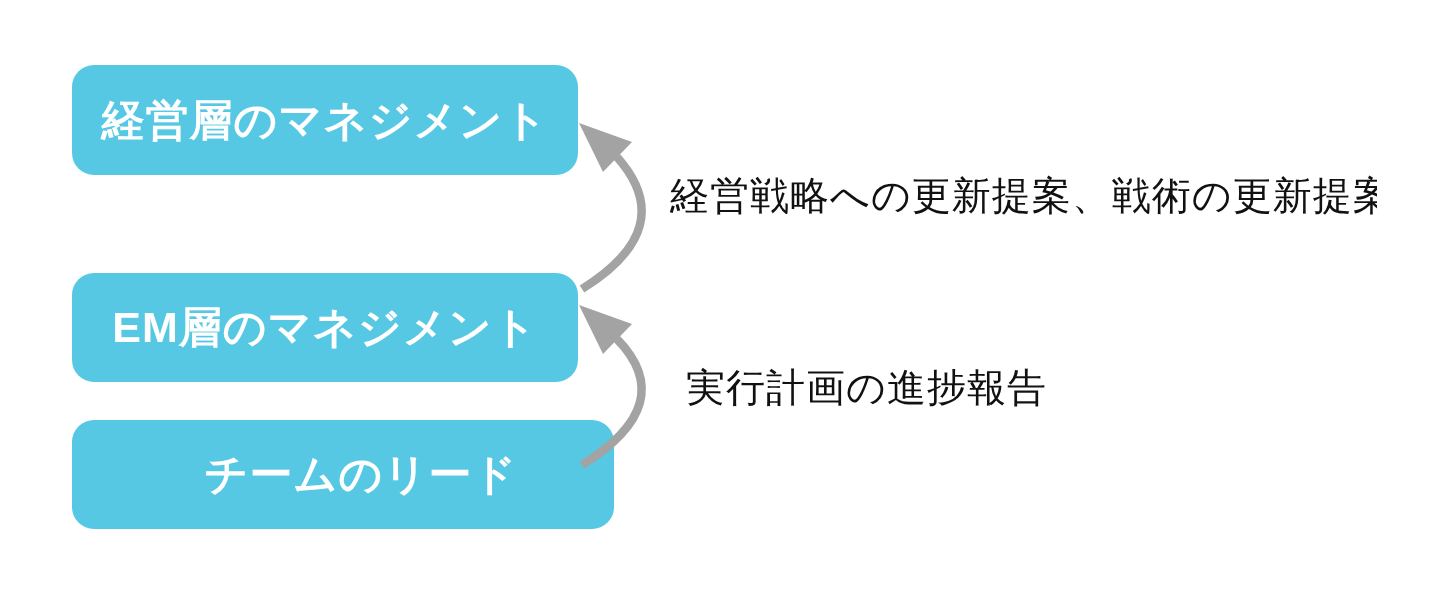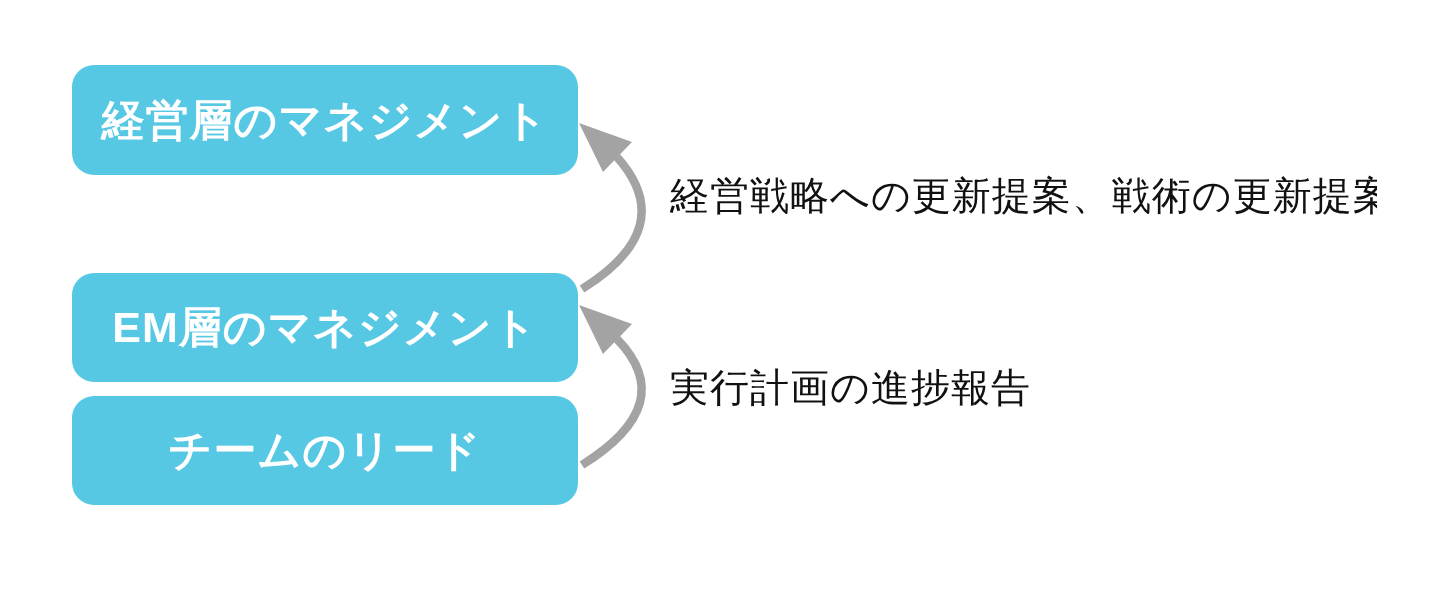--- a/index.html
+++ b/index.html
@@ -29,42 +29,42 @@
   .node-box .node-label {
     color: #ffffff;
     font-weight: bold;
     font-size: 43px;
     line-height: 1;
     white-space: nowrap;
     letter-spacing: 1px;
   }
   .box-executive { top: 65px; height: 110px; }
   .box-em        { top: 237px; margin-top: 36px; }
-  .box-team      { top: 396px; }
+  .box-team      { top: 420px; padding-left: 36px; }
 
   .arrow-layer {
     position: absolute;
     top: 0;
     left: 0;
     width: 1440px;
     height: 597px;
     pointer-events: none;
   }
 
   .flow-label {
     position: absolute;
     left: 670px;
     color: #111111;
     font-size: 39px;
     line-height: 40px;
     white-space: nowrap;
     letter-spacing: 1px;
   }
   .flow-label-1 { top: 176px; }
-  .flow-label-2 { top: 368px; }
+  .flow-label-2 { top: 368px; margin-left: 16px; }
 </style>
 </head>
 <body>
 
 <div class="canvas">
 
   <div class="node-box box-executive">
     <span class="node-label">経営層のマネジメント</span>
   </div>
 

